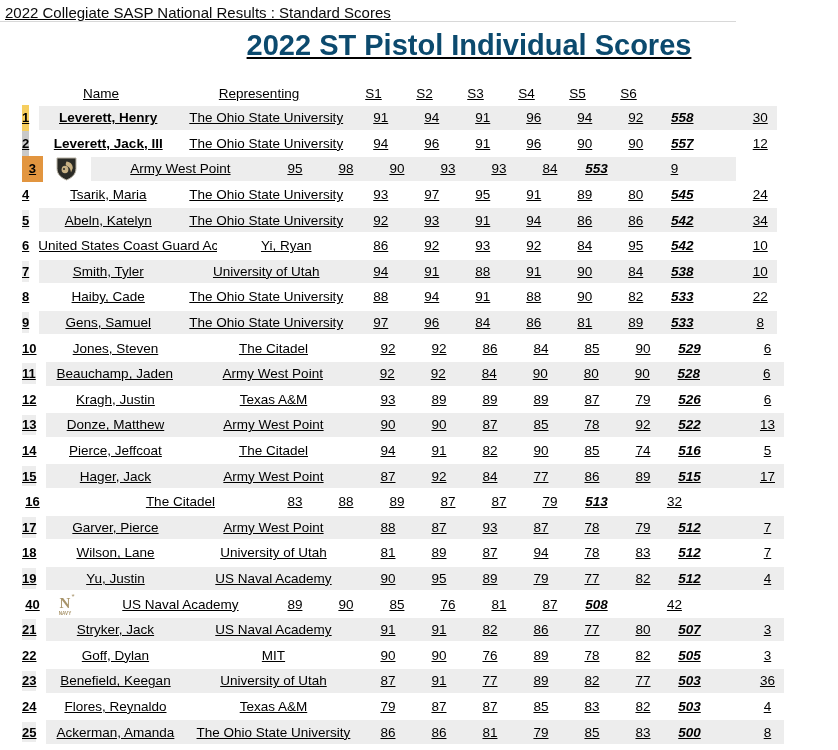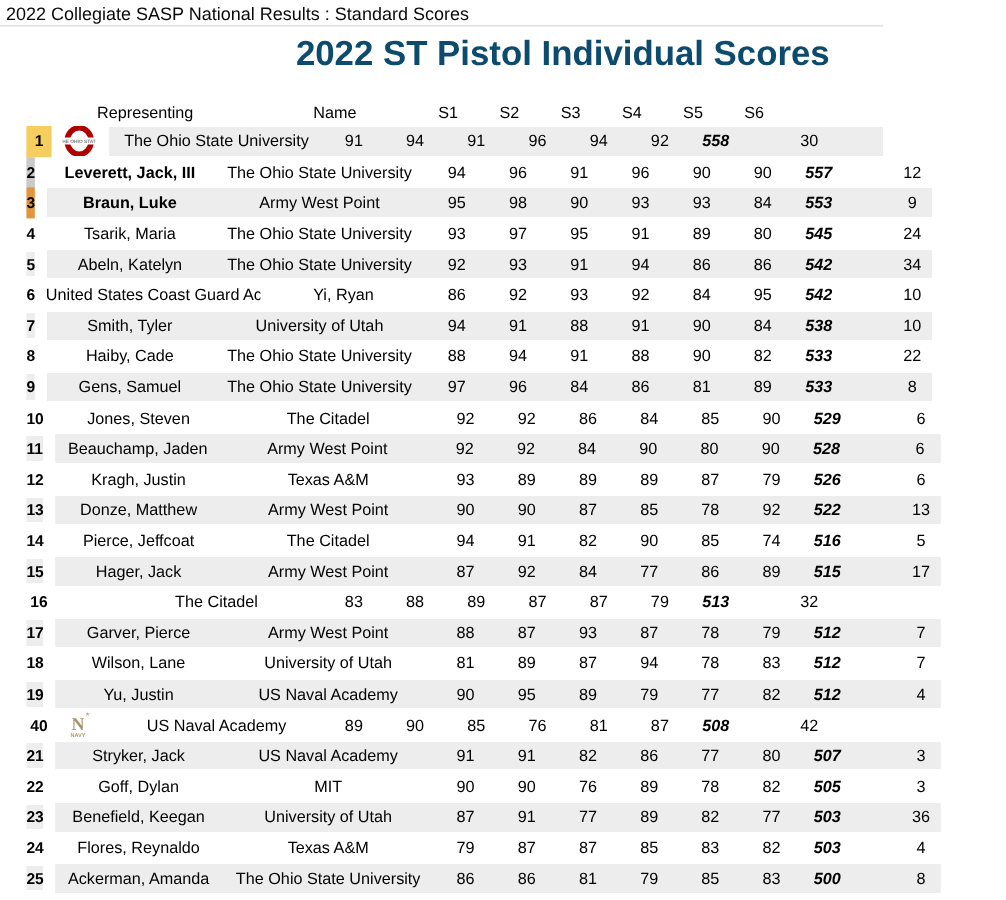--- a/index.html
+++ b/index.html
@@ -2,21 +2,21 @@
 <html style="--gold: #F6CE5F; --silver: #C9C9C9; --bronze: #E2953F; --row-shade: #EDEDED; --osu-red: #B00000; --army-black: #2B2B26; --army-gold: #C8B184; --tamu-maroon: #5C0025; --navy-gold: #A8946A; --mit-dark: #3A3A3C; --mit-maroon: #7F1C2D;"><head>
 <meta charset="utf-8">
 <style>
   * { box-sizing: border-box; margin: 0; padding: 0; }
   html, body { background: #ffffff; }
   body {
     width: 838px; height: 750px; overflow: hidden;
     font-family: "Liberation Sans", sans-serif;
     color: #000;
   }
-  .page { position: relative; width: 736px; height: 750px; background: #fff; }
+  .page { position: relative; width: 736px; height: 750px; background: #fff; text-decoration: underline; }
 
   .page-header {
     font-size: 15px;
     padding: 4px 0 0 5px;
     height: 21px;
     color: #0a0a0a;
   }
   .divider { border-bottom: 1px solid #d8d8d8; }
 
   .title {
@@ -78,22 +78,22 @@
 
   <div class="page-header">2022 Collegiate SASP National Results : Standard Scores</div>
   <div class="divider"></div>
 
   <div class="title">2022 ST Pistol Individual Scores</div>
 
   <div class="row header-row">
     <div class="rank"></div>
     <div class="logo-cell"></div>
     <div class="cells">
+      <div class="c name">Name</div>
       <div class="c rep">Representing</div>
-      <div class="c name">Name</div>
       <div class="c s">S1</div>
       <div class="c s">S2</div>
       <div class="c s">S3</div>
       <div class="c s">S4</div>
       <div class="c s">S5</div>
       <div class="c s">S6</div>
       <div class="c qual">Qual</div>
       <div class="c finals">Finals</div>
       <div class="c x">X</div>
     </div>
@@ -103,20 +103,21 @@
       <div class="row">
         <div class="rank medal-gold">1</div>
         <div class="logo-cell">
           <svg width="28" height="25" viewBox="0 0 28 25">
     <ellipse cx="14" cy="12.5" rx="10" ry="11" fill="#fff" stroke="#B00000" stroke-width="4.6"></ellipse>
     <rect x="0" y="9.6" width="28" height="5.8" fill="#fff"></rect>
     <text x="14" y="14.2" font-size="4" fill="#7a7a7a" text-anchor="middle" font-weight="bold" font-family="Liberation Sans, sans-serif">THE OHIO STATE</text>
   </svg>
         </div>
         <div class="cells shade">
+          <div class="c name bold">Leverett, Henry</div>
           <div class="c rep">The Ohio State University</div>
           <div class="c s">91</div>
           <div class="c s">94</div>
           <div class="c s">91</div>
           <div class="c s">96</div>
           <div class="c s">94</div>
           <div class="c s">92</div>
           <div class="c qual">558</div>
           <div class="c finals"></div>
           <div class="c x">30</div>
@@ -149,21 +150,20 @@
         <div class="rank medal-bronze">3</div>
         <div class="logo-cell">
           <svg width="21" height="24" viewBox="0 0 21 24">
     <path d="M1,1 h19 v10.5 c0,6.8 -5.8,10 -9.5,11.5 C6.8,21.5 1,18.3 1,11.5 z" fill="#2B2B26" stroke="#b9b3a5" stroke-width="1"></path>
     <path d="M10.5,4.5 c3.8,0.3 6.3,3 6.3,6.5 l-1.8,4.5 c-0.4,-3.2 -1.2,-4.6 -3.2,-6 c-2,-1.4 -2.8,-1.4 -1.3,-5 z" fill="#C8B184"></path>
     <ellipse cx="9" cy="12.5" rx="3.4" ry="3.8" fill="#C8B184"></ellipse>
     <circle cx="8" cy="12" r="1" fill="#2B2B26"></circle>
   </svg>
         </div>
         <div class="cells shade">
-          <div class="c name bold">Braun, Luke</div>
           <div class="c rep">Army West Point</div>
           <div class="c s">95</div>
           <div class="c s">98</div>
           <div class="c s">90</div>
           <div class="c s">93</div>
           <div class="c s">93</div>
           <div class="c s">84</div>
           <div class="c qual">553</div>
           <div class="c finals"></div>
           <div class="c x">9</div>

